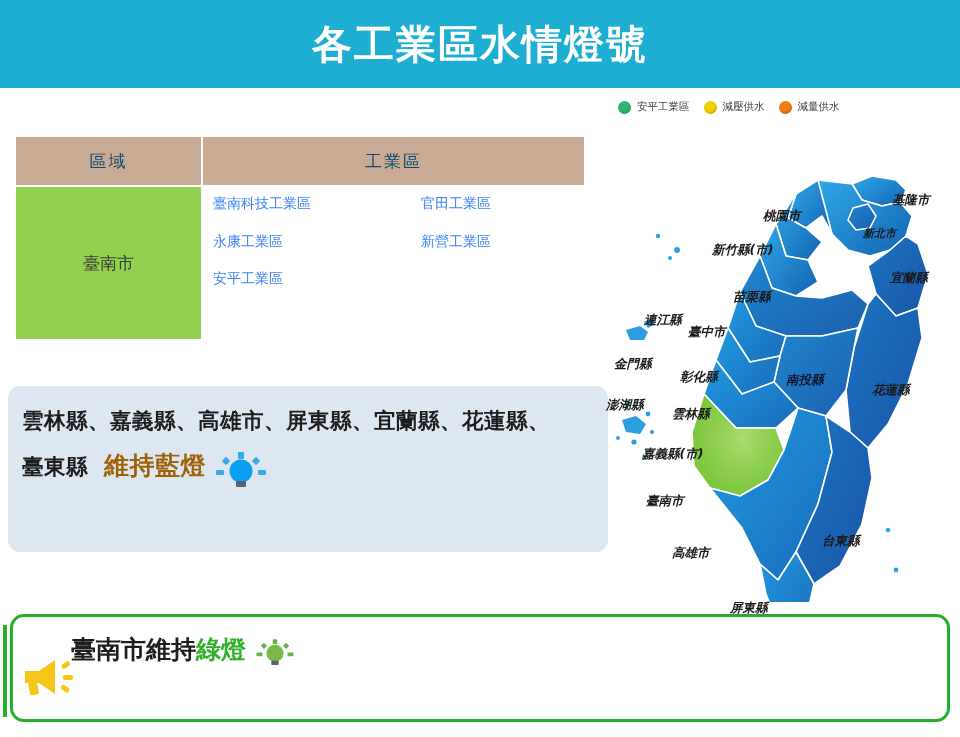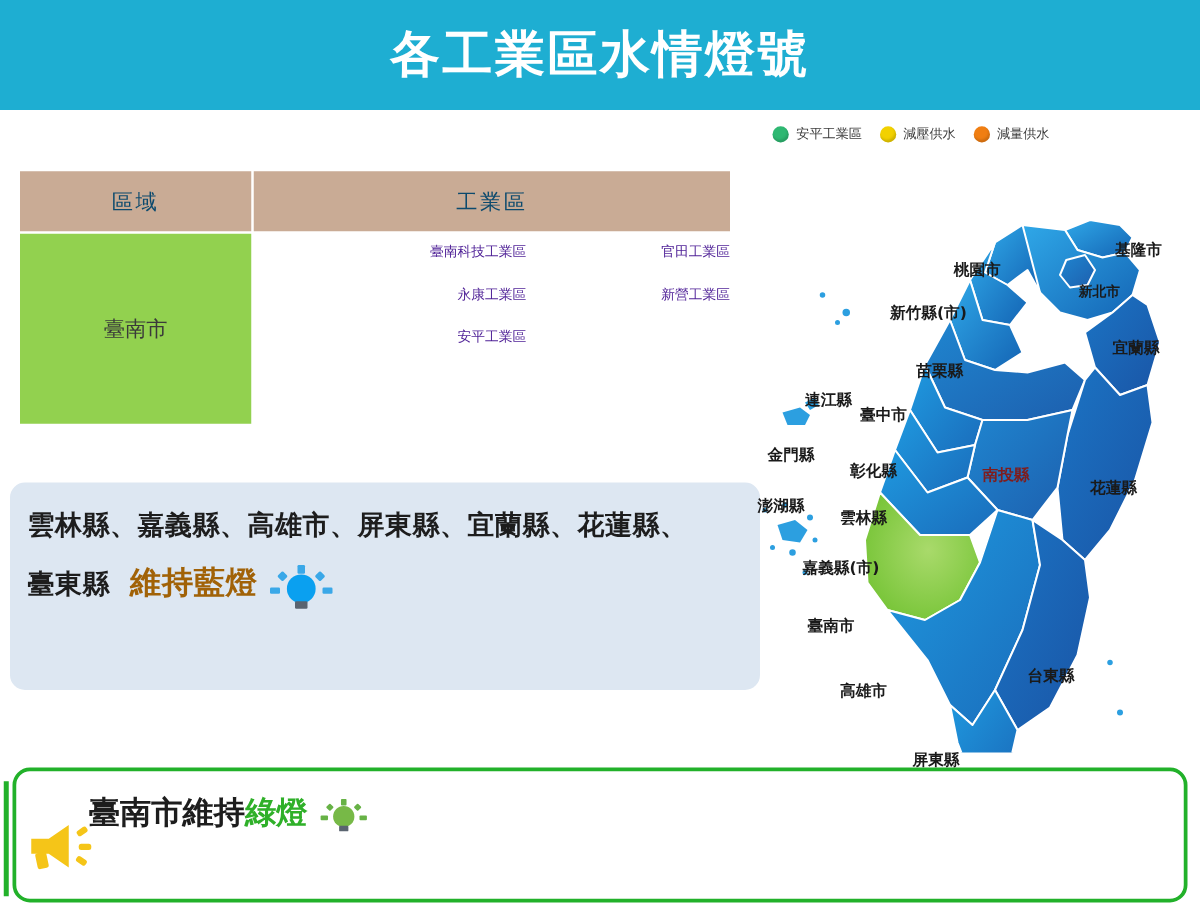--- a/index.html
+++ b/index.html
@@ -37,21 +37,21 @@
     background: #92d14f; color: #3a3a3a; font-size: 17px;
     text-align: center; vertical-align: middle; height: 152px; width: 186px;
   }
   .cell-zones {
     background: #ffffff; vertical-align: top; padding: 8px 0 0 10px;
   }
   .zone-grid {
     display: grid; grid-template-columns: 208px 1fr;
     row-gap: 20px; column-gap: 0px;
   }
-  .zone-item { font-size: 11px; color: #4c1d95; line-height: 1.25; text-align: right; }
+  .zone-item { font-size: 14px; color: #3b82f6; line-height: 1.25; }
   .zone-item.empty { visibility: hidden; }
 
   
   .blue-box {
     position: absolute; left: 8px; top: 386px; width: 600px; height: 166px;
     background: #dde7f2; border-radius: 12px;
     padding: 12px 14px 0 14px;
   }
   .blue-line {
     font-size: 21.5px; color: #1d1d1d; font-weight: bold;
@@ -90,21 +90,21 @@
   .legend-dot {
     width: 13px; height: 13px; border-radius: 50%; margin-right: 6px;
     box-shadow: inset -1px -2px 2px rgba(0,0,0,0.15);
   }
   .legend-label { font-size: 10.5px; color: #3b3b3b; white-space: nowrap; }
 
   .map-wrap { position: absolute; left: 0; top: 40px; width: 360px; height: 470px; }
   .map-svg { position: absolute; left: 0; top: 0; }
   .map-label {
     position: absolute; font-size: 12.5px; color: #1a1a1a; font-weight: bold;
-    white-space: nowrap; line-height: 1;
+    white-space: nowrap; line-height: 1; font-style: italic;
   }
 </style>
 </head>
 <body>
 
 <div id="page">
 
   <div class="header">
     <div class="header-title">各工業區水情燈號</div>
   </div>
@@ -300,21 +300,21 @@
       <div class="map-label" style="left:292px; top:62px;">基隆市</div>
       <div class="map-label" style="left:163px; top:78px;">桃園市</div>
       <div class="map-label" style="left:263px; top:96px; font-size:11px;">新北市</div>
       <div class="map-label" style="left:112px; top:112px;">新竹縣(市)</div>
       <div class="map-label" style="left:44px;  top:134px;margin-top:48px;">連江縣</div>
       <div class="map-label" style="left:290px; top:140px;">宜蘭縣</div>
       <div class="map-label" style="left:133px; top:159px;">苗栗縣</div>
       <div class="map-label" style="left:88px;  top:194px;">臺中市</div>
       <div class="map-label" style="left:14px;  top:226px;">金門縣</div>
       <div class="map-label" style="left:80px;  top:239px;">彰化縣</div>
-      <div class="map-label" style="left:186px; top:242px; color:#7f1d1d;">南投縣</div>
+      <div class="map-label" style="left:186px; top:242px; color:#0f172a;">南投縣</div>
       <div class="map-label" style="left:272px; top:252px;">花蓮縣</div>
       <div class="map-label" style="left:6px;   top:267px;">澎湖縣</div>
       <div class="map-label" style="left:72px;  top:276px;">雲林縣</div>
       <div class="map-label" style="left:42px;  top:316px;">嘉義縣(市)</div>
       <div class="map-label" style="left:46px;  top:363px;">臺南市</div>
       <div class="map-label" style="left:72px;  top:415px;">高雄市</div>
       <div class="map-label" style="left:222px; top:403px;">台東縣</div>
       <div class="map-label" style="left:130px; top:470px;">屏東縣</div>
     </div>
   </div>

